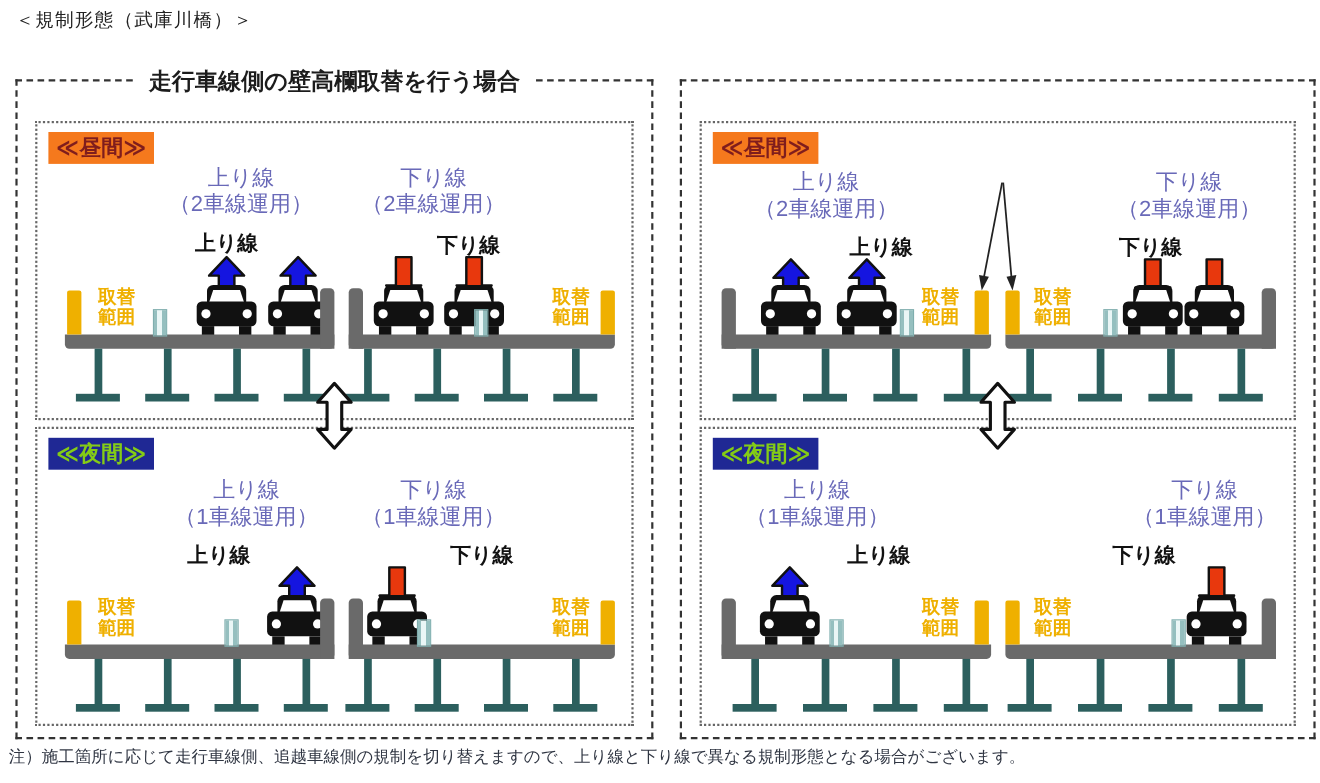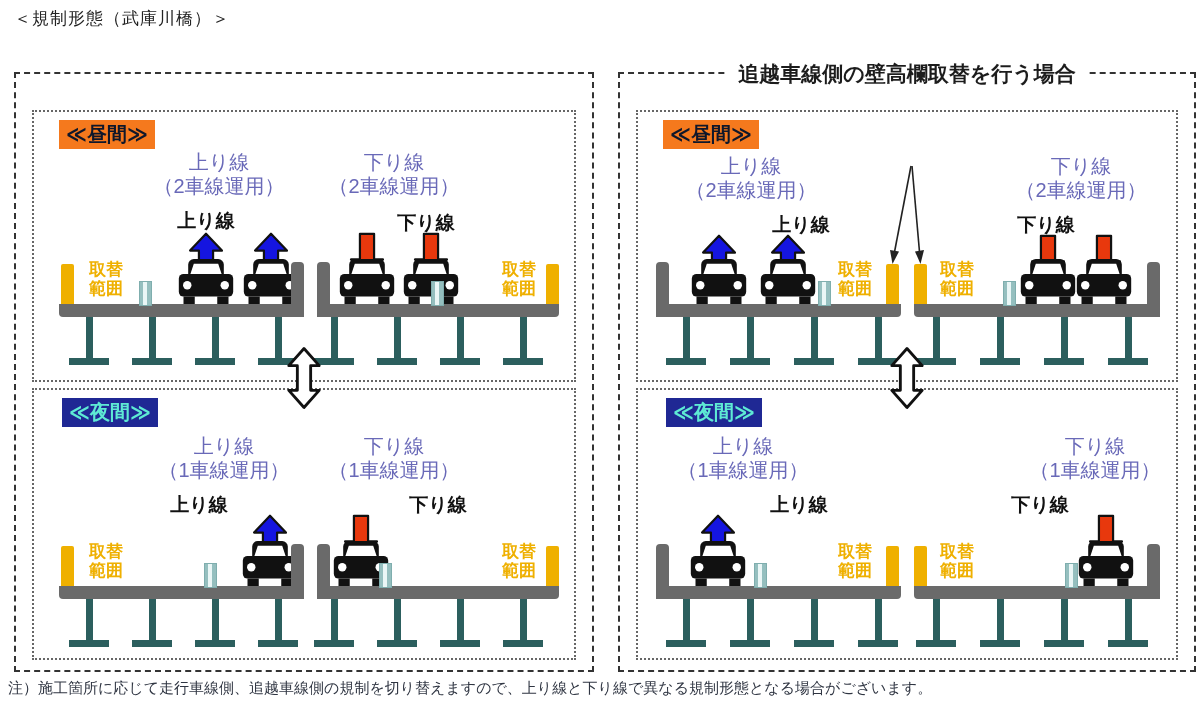--- a/index.html
+++ b/index.html
@@ -26,22 +26,22 @@
   }
   .inner-box {
     position:absolute; left:16px; right:16px; border:2px dotted #666; background:#fff;
   }
   .box-day   { top:36px;  height:268px; }
   .box-night { top:314px; height:268px; }
   .badge {
     position:absolute; left:10px; top:8px; font-size:20px; font-weight:bold;
     padding:1px 7px; white-space:nowrap;
   }
-  .badge-day   { background:#F5791D; color:#0f172a;margin-left:15px; }
-  .badge-night { background:#1F2894; color:#5eead4;margin-left:18px; }
+  .badge-day   { background:#F5791D; color:#7f1d1d; }
+  .badge-night { background:#1F2894; color:#84cc16; }
   .lane-group {
     position:absolute; transform:translateX(-50%); text-align:center;
     color:#6969B8; font-size:20px; line-height:1.22; white-space:nowrap;
   }
   .dir-label {
     position:absolute; transform:translateX(-50%); font-size:19px; font-weight:bold;
     color:#111; white-space:nowrap;
   }
   .callout-label {
     position:absolute; transform:translateX(-50%); font-size:17px; font-weight:500;
@@ -94,20 +94,21 @@
       <circle cx="52" cy="29" r="4.5" fill="#fff"></circle>
       <rect x="8" y="41" width="12" height="9" fill="#111"></rect>
       <rect x="44" y="41" width="12" height="9" fill="#111"></rect>
     </symbol>
   </defs>
 </svg>
 
 <div class="page-title">＜規制形態（武庫川橋）＞</div>
 
 <div class="panel panel-left">
+  <div class="panel-title">走行車線側の壁高欄取替を行う場合</div>
 
   <div class="inner-box box-day">
     <span class="badge badge-day">≪昼間≫</span>
     <div class="lane-group" style="left:185px;top:38px">
       <div>上り線</div>
       <div>（2車線運用）</div>
     </div>
     <div class="lane-group" style="left:360px;top:38px">
       <div>下り線</div>
       <div>（2車線運用）</div>
@@ -225,21 +226,20 @@
         <div class="pier" style="left: 489px; top: 209px;"></div>
       </div>
   </div>
 
   <svg class="swap">
       <use href="#sym-swap"></use>
     </svg>
 </div>
 
 <div class="panel panel-right">
-  <div class="panel-title">追越車線側の壁高欄取替を行う場合</div>
 
   <div class="inner-box box-day">
     <span class="badge badge-day">≪昼間≫</span>
     <svg class="pointer-arrows" style="left:240px;top:52px;width:50px;height:102px" viewBox="0 0 50 102">
       <path d="M33 2 L16.5 88" stroke="#222" stroke-width="1.6" fill="none"></path>
       <path d="M34 2 L41.5 88" stroke="#222" stroke-width="1.6" fill="none"></path>
       <path d="M14.5 100 L12 86 L21 87.5 Z" fill="#222"></path>
       <path d="M42.5 100 L37 87.5 L46 86 Z" fill="#222"></path>
     </svg>
     <div class="lane-group" style="left:113px;top:42px">

